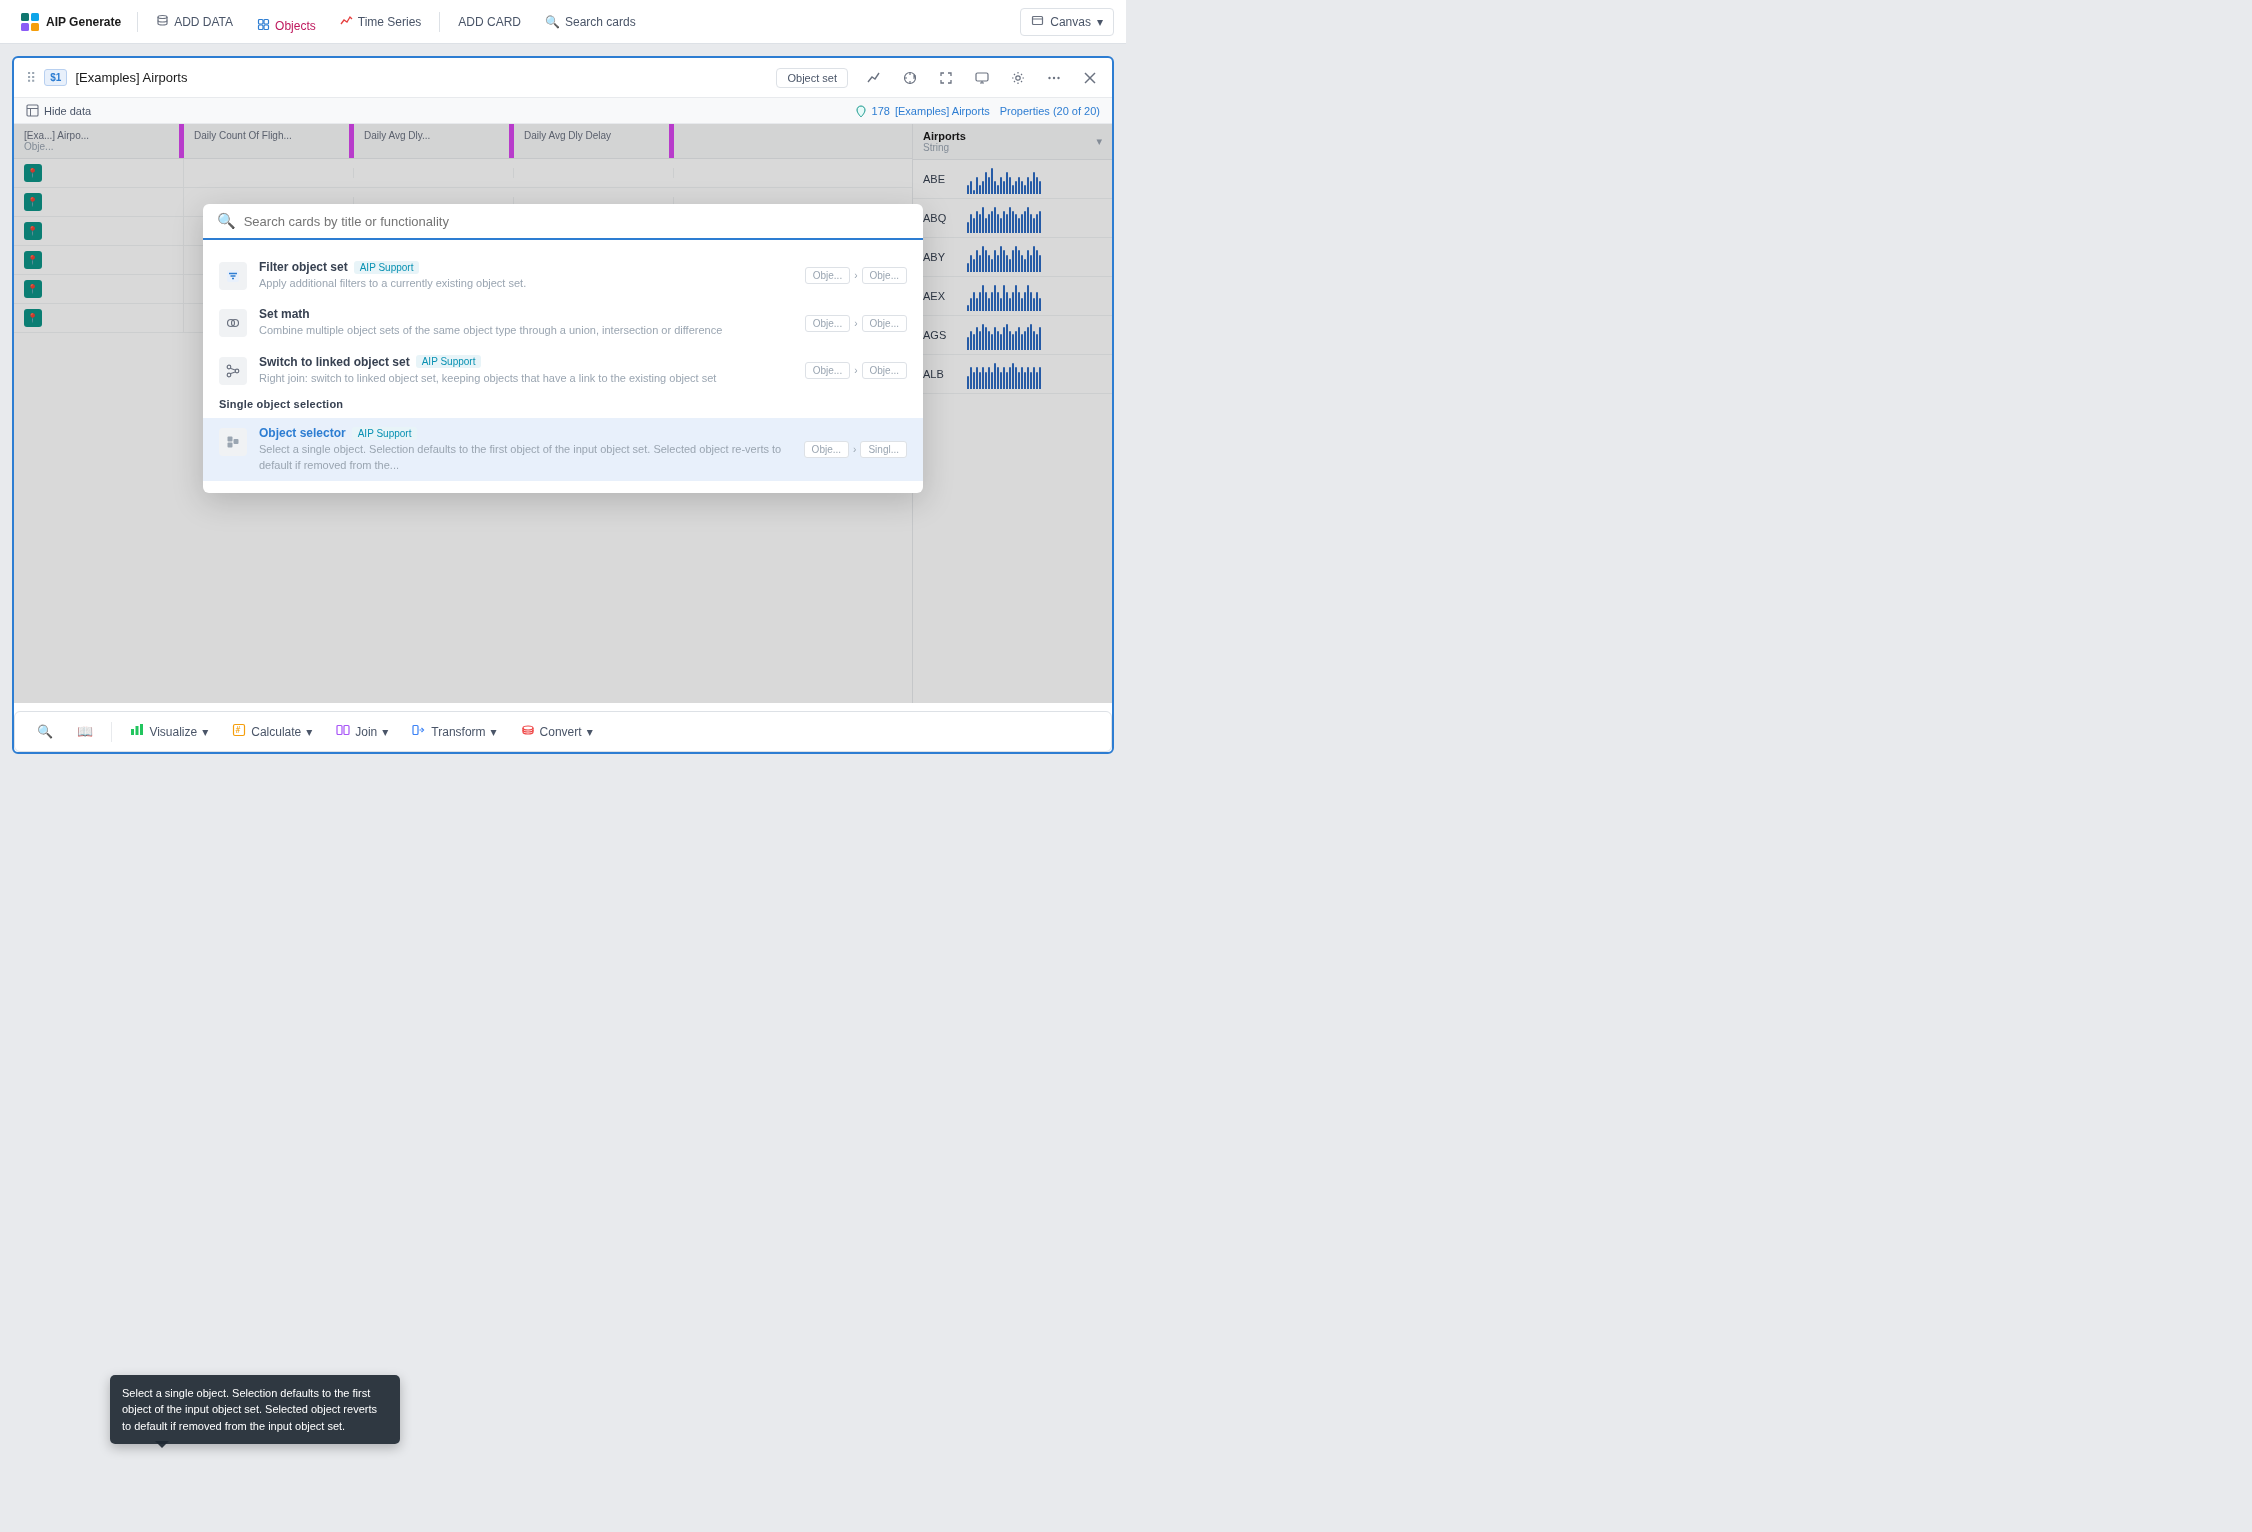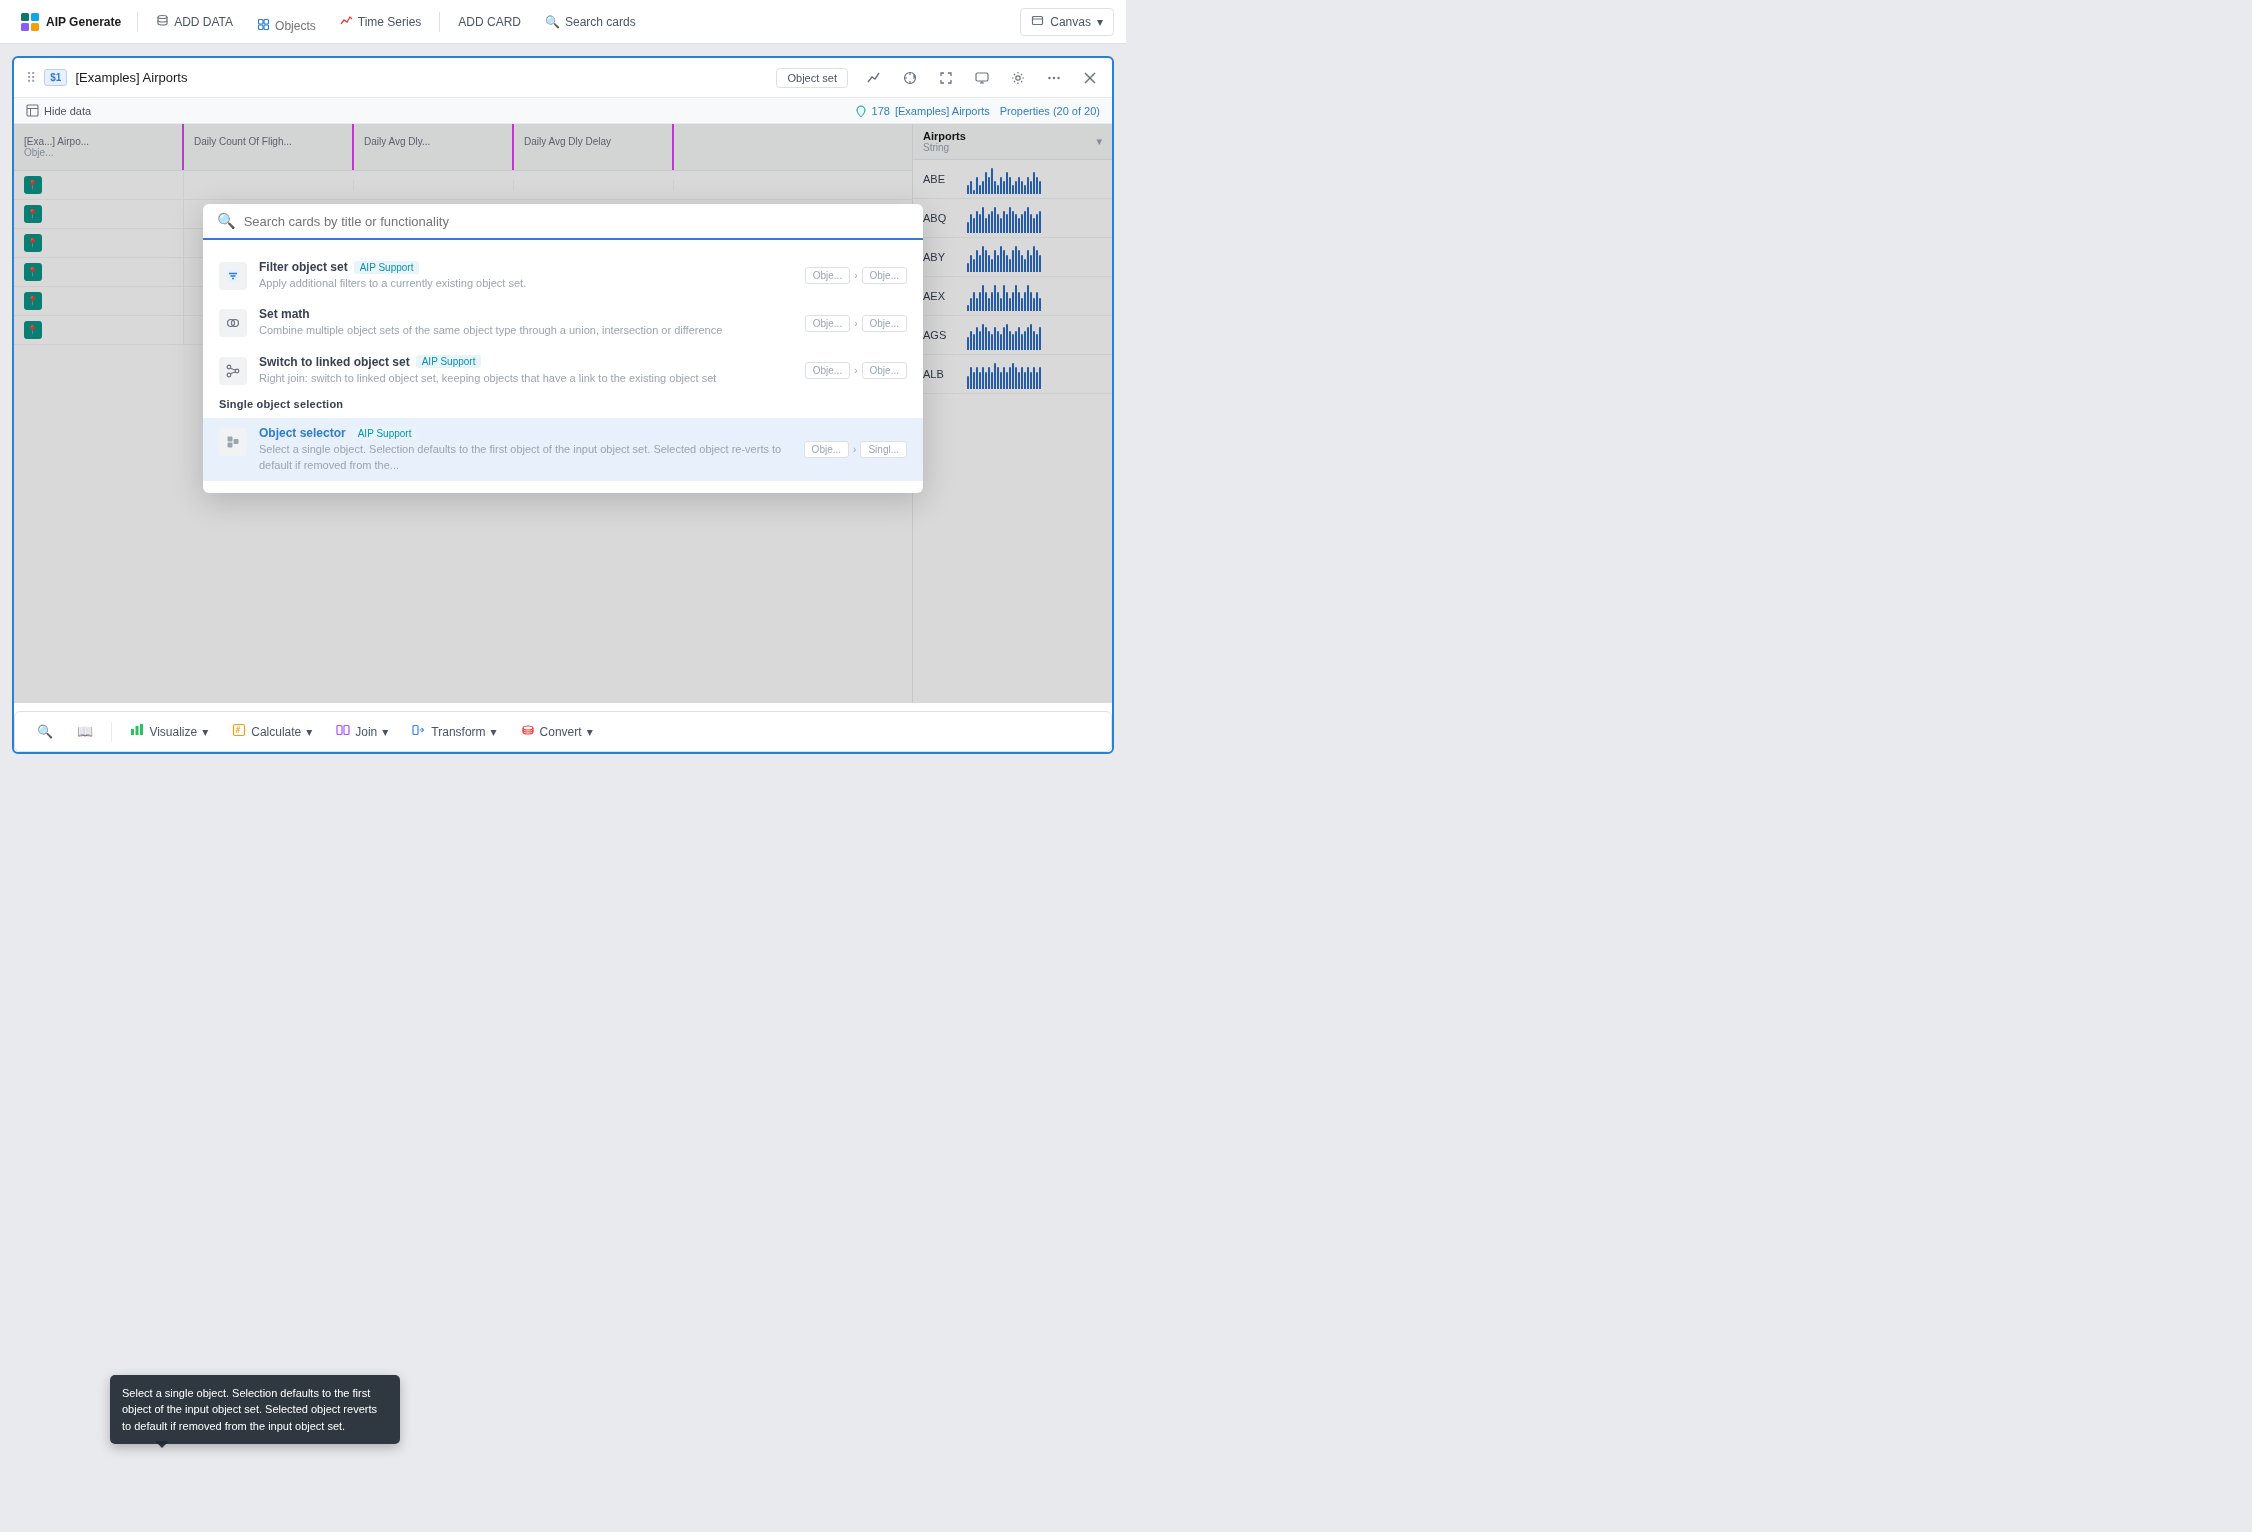--- a/index.html
+++ b/index.html
@@ -39,21 +39,21 @@
       gap: 5px;
       padding: 5px 10px;
       border-radius: 4px;
       cursor: pointer;
       font-size: 12px;
       color: #4a5568;
       border: none;
       background: transparent;
       white-space: nowrap;
     }
-    .nav-btn.active { color: #737373; font-weight: 500; margin-top: 9px; }
+    .nav-btn.active { color: #be185d; font-weight: 500; margin-top: 9px; }
     .nav-divider {
       width: 1px;
       height: 20px;
       background: #dde1e6;
       margin: 0 4px;
     }
     .nav-spacer { flex: 1; }
     .canvas-btn {
       display: flex;
       align-items: center;
@@ -189,22 +189,22 @@
     }
     .table-header-row {
       display: flex;
       background: #f8f9fa;
       border-bottom: 1px solid #e8eaed;
       font-size: 11px;
       color: #6b7280;
       font-weight: 500;
     }
     .th-cell {
-      padding: 12px 10px;
-      border-right: 2px solid #d946ef;
+      padding: 6px 10px;
+      border-right: 5px solid #d946ef;
       min-width: 120px;
     }
     .th-cell:first-child { min-width: 160px; }
     .table-body {
       overflow-y: auto;
     }
     .tr-cell-icon {
       background: #0d9488;
       color: white;
       width: 18px;

